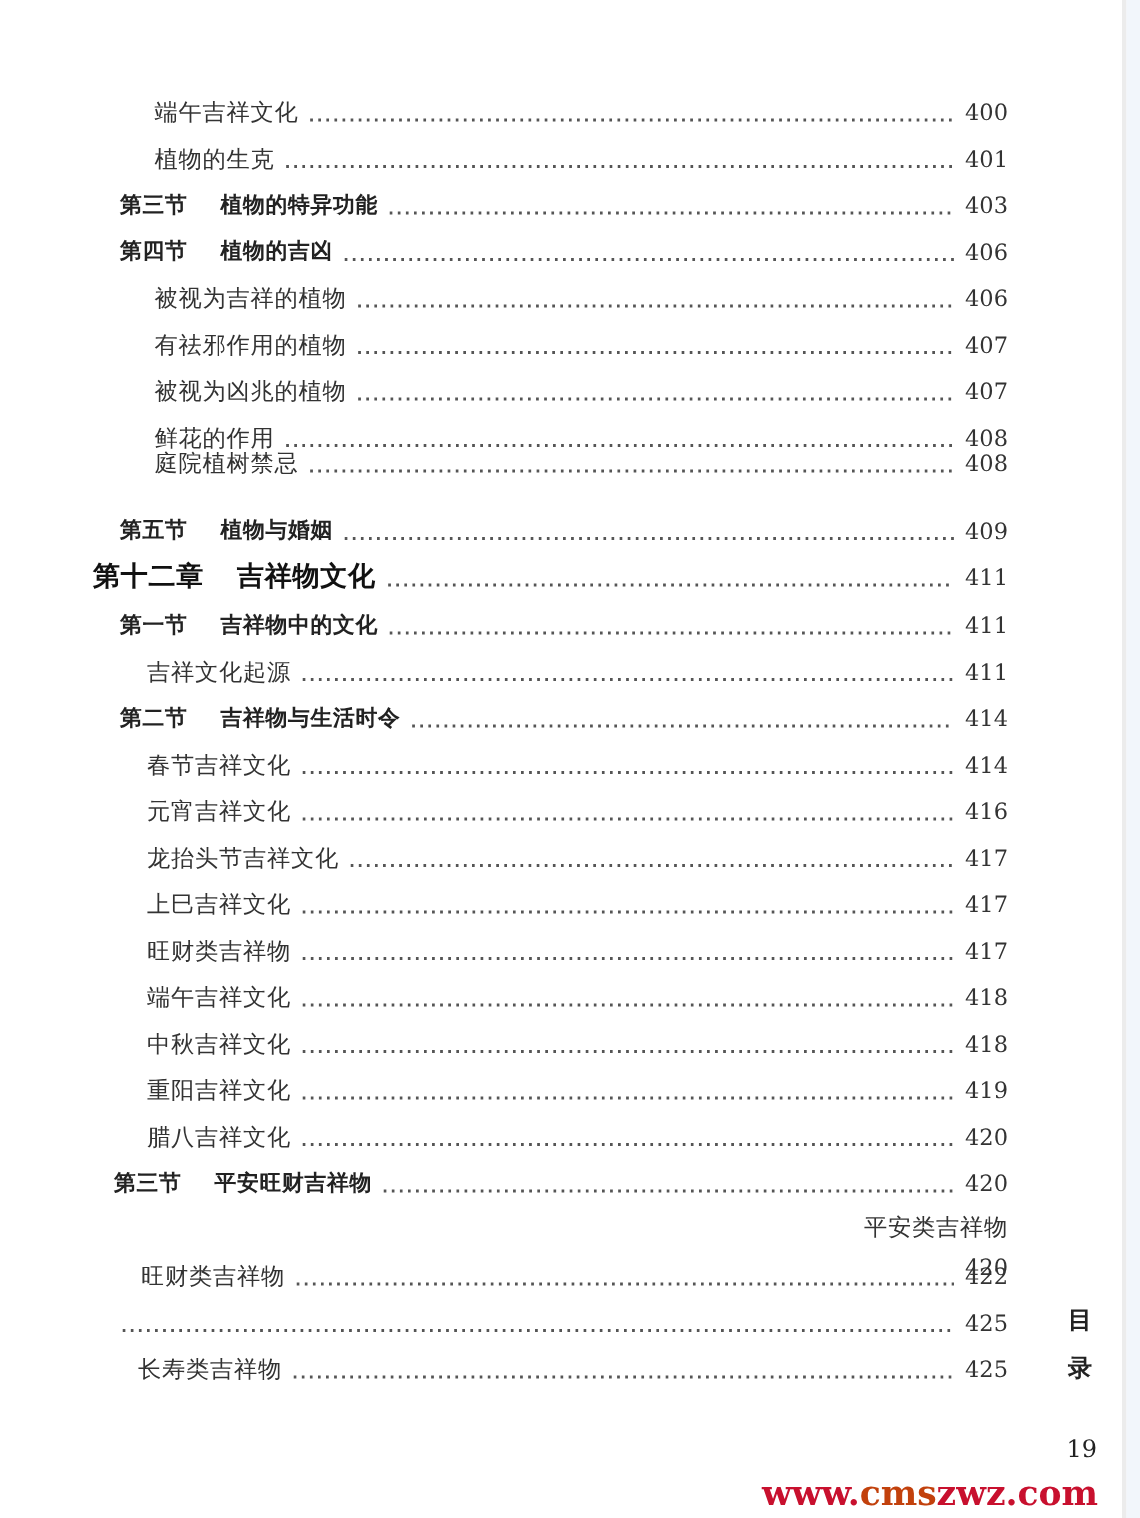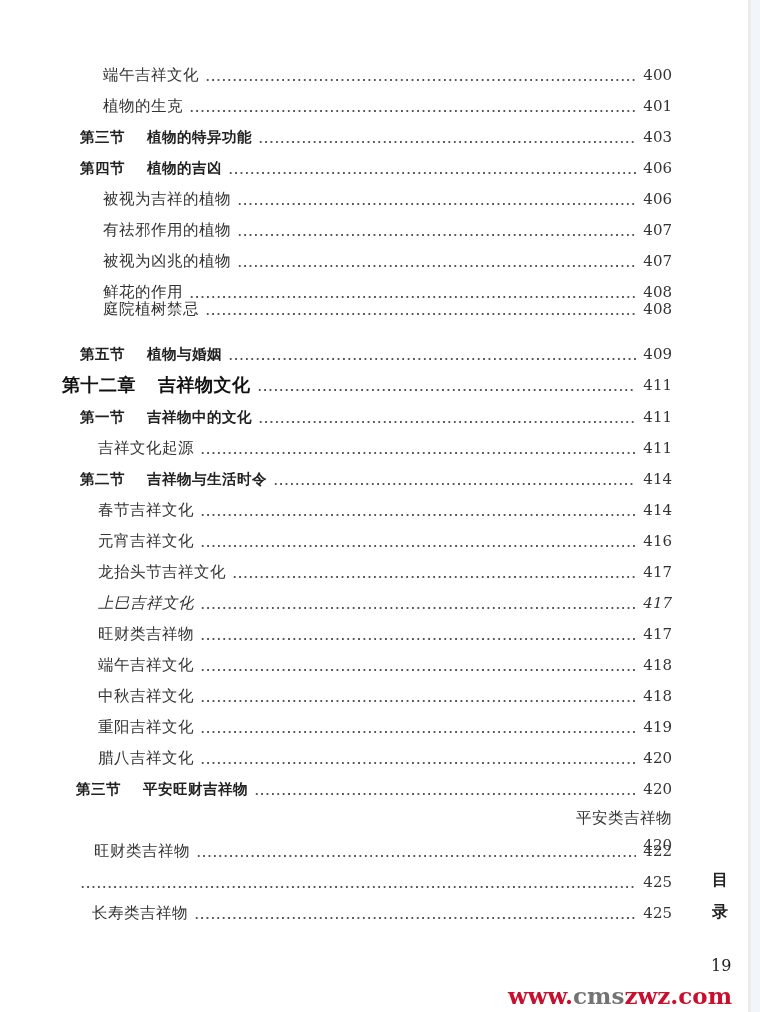--- a/index.html
+++ b/index.html
@@ -22,21 +22,21 @@
   .row.section .label .num { margin-right:22px;margin-top:32px; }
   .row.chapter .label { font-family:"DejaVu Serif",serif; font-weight:bold; font-size:18px; color:#111; }
   .row.chapter .label .num { margin-right:22px; }
   .side-label { position:absolute; left:712px; font-size:16px; color:#222; font-family:"DejaVu Sans",sans-serif; font-weight:bold; }
   .page-number { position:absolute; left:711px; top:956px; font-size:16px; color:#222; }
   .watermark {
     position:absolute; left:508px; top:982px; font-family:"DejaVu Serif",serif; font-weight:bold;
     font-size:23px; letter-spacing:0px;
   }
   .watermark .red { color:#c8102e; }
-  .watermark .teal { color:#737373; }
+  .watermark .teal { color:#c2410c; }
 </style>
 </head>
 <body>
 
 <div class="edge-line"></div>
 <div class="edge-strip"></div>
 
 <div class="toc" id="toc">
     <div class="row item" style="left: 103px; top: 62px; width: 569px;">
       <span class="label"><span>端午吉祥文化</span></span>
@@ -116,21 +116,21 @@
     <div class="row item" style="left: 98px; top: 528px; width: 574px;">
       <span class="label"><span>元宵吉祥文化</span></span>
       <span class="leader"></span>
       <span class="page">416</span>
     </div>
     <div class="row item" style="left: 98px; top: 559px; width: 574px;">
       <span class="label"><span>龙抬头节吉祥文化</span></span>
       <span class="leader"></span>
       <span class="page">417</span>
     </div>
-    <div class="row item" style="left: 98px; top: 590px; width: 574px; font-style: italic;">
+    <div class="row item" style="left: 98px; top: 590px; width: 574px;">
       <span class="label"><span>上巳吉祥文化</span></span>
       <span class="leader"></span>
       <span class="page">417</span>
     </div>
     <div class="row item" style="left: 98px; top: 621px; width: 574px;">
       <span class="label"><span>旺财类吉祥物</span></span>
       <span class="leader"></span>
       <span class="page">417</span>
     </div>
     <div class="row item" style="left: 98px; top: 652px; width: 574px;">

